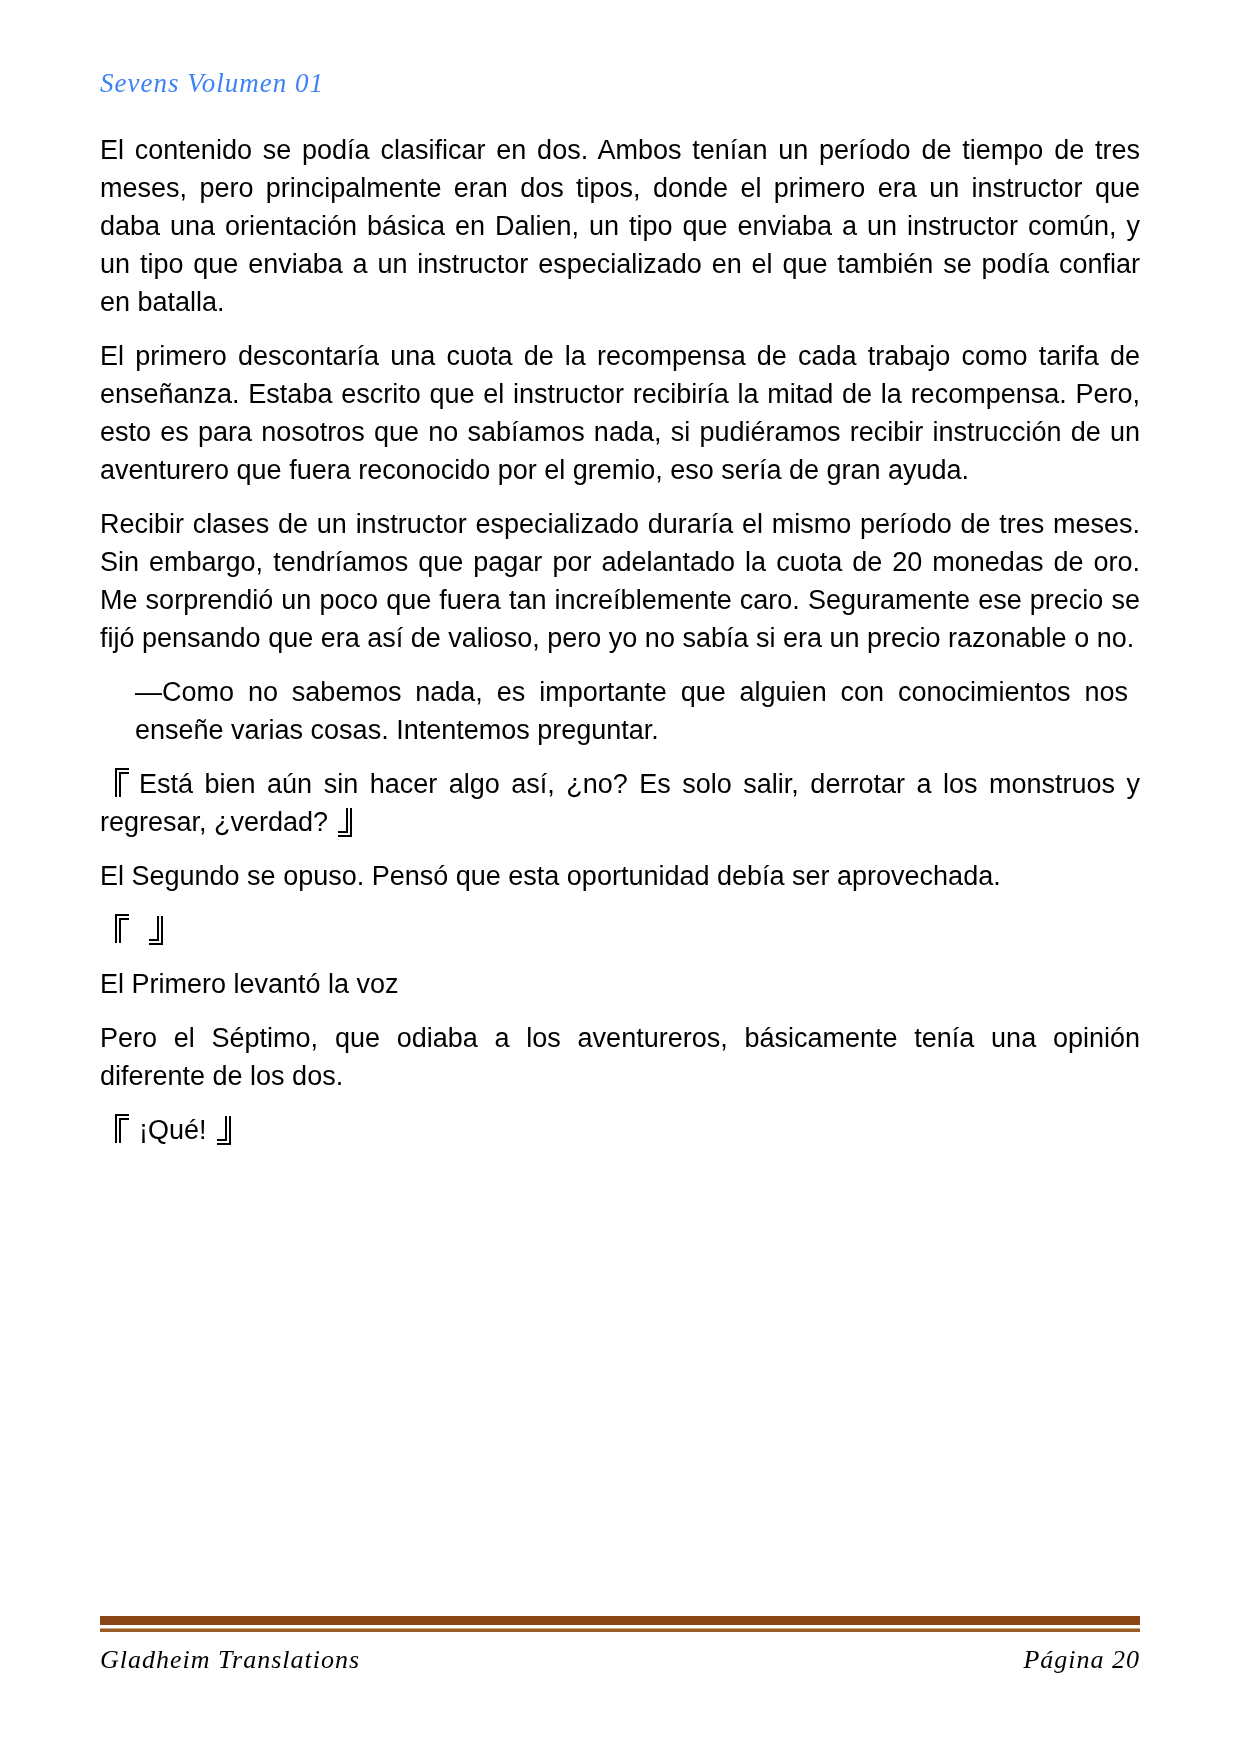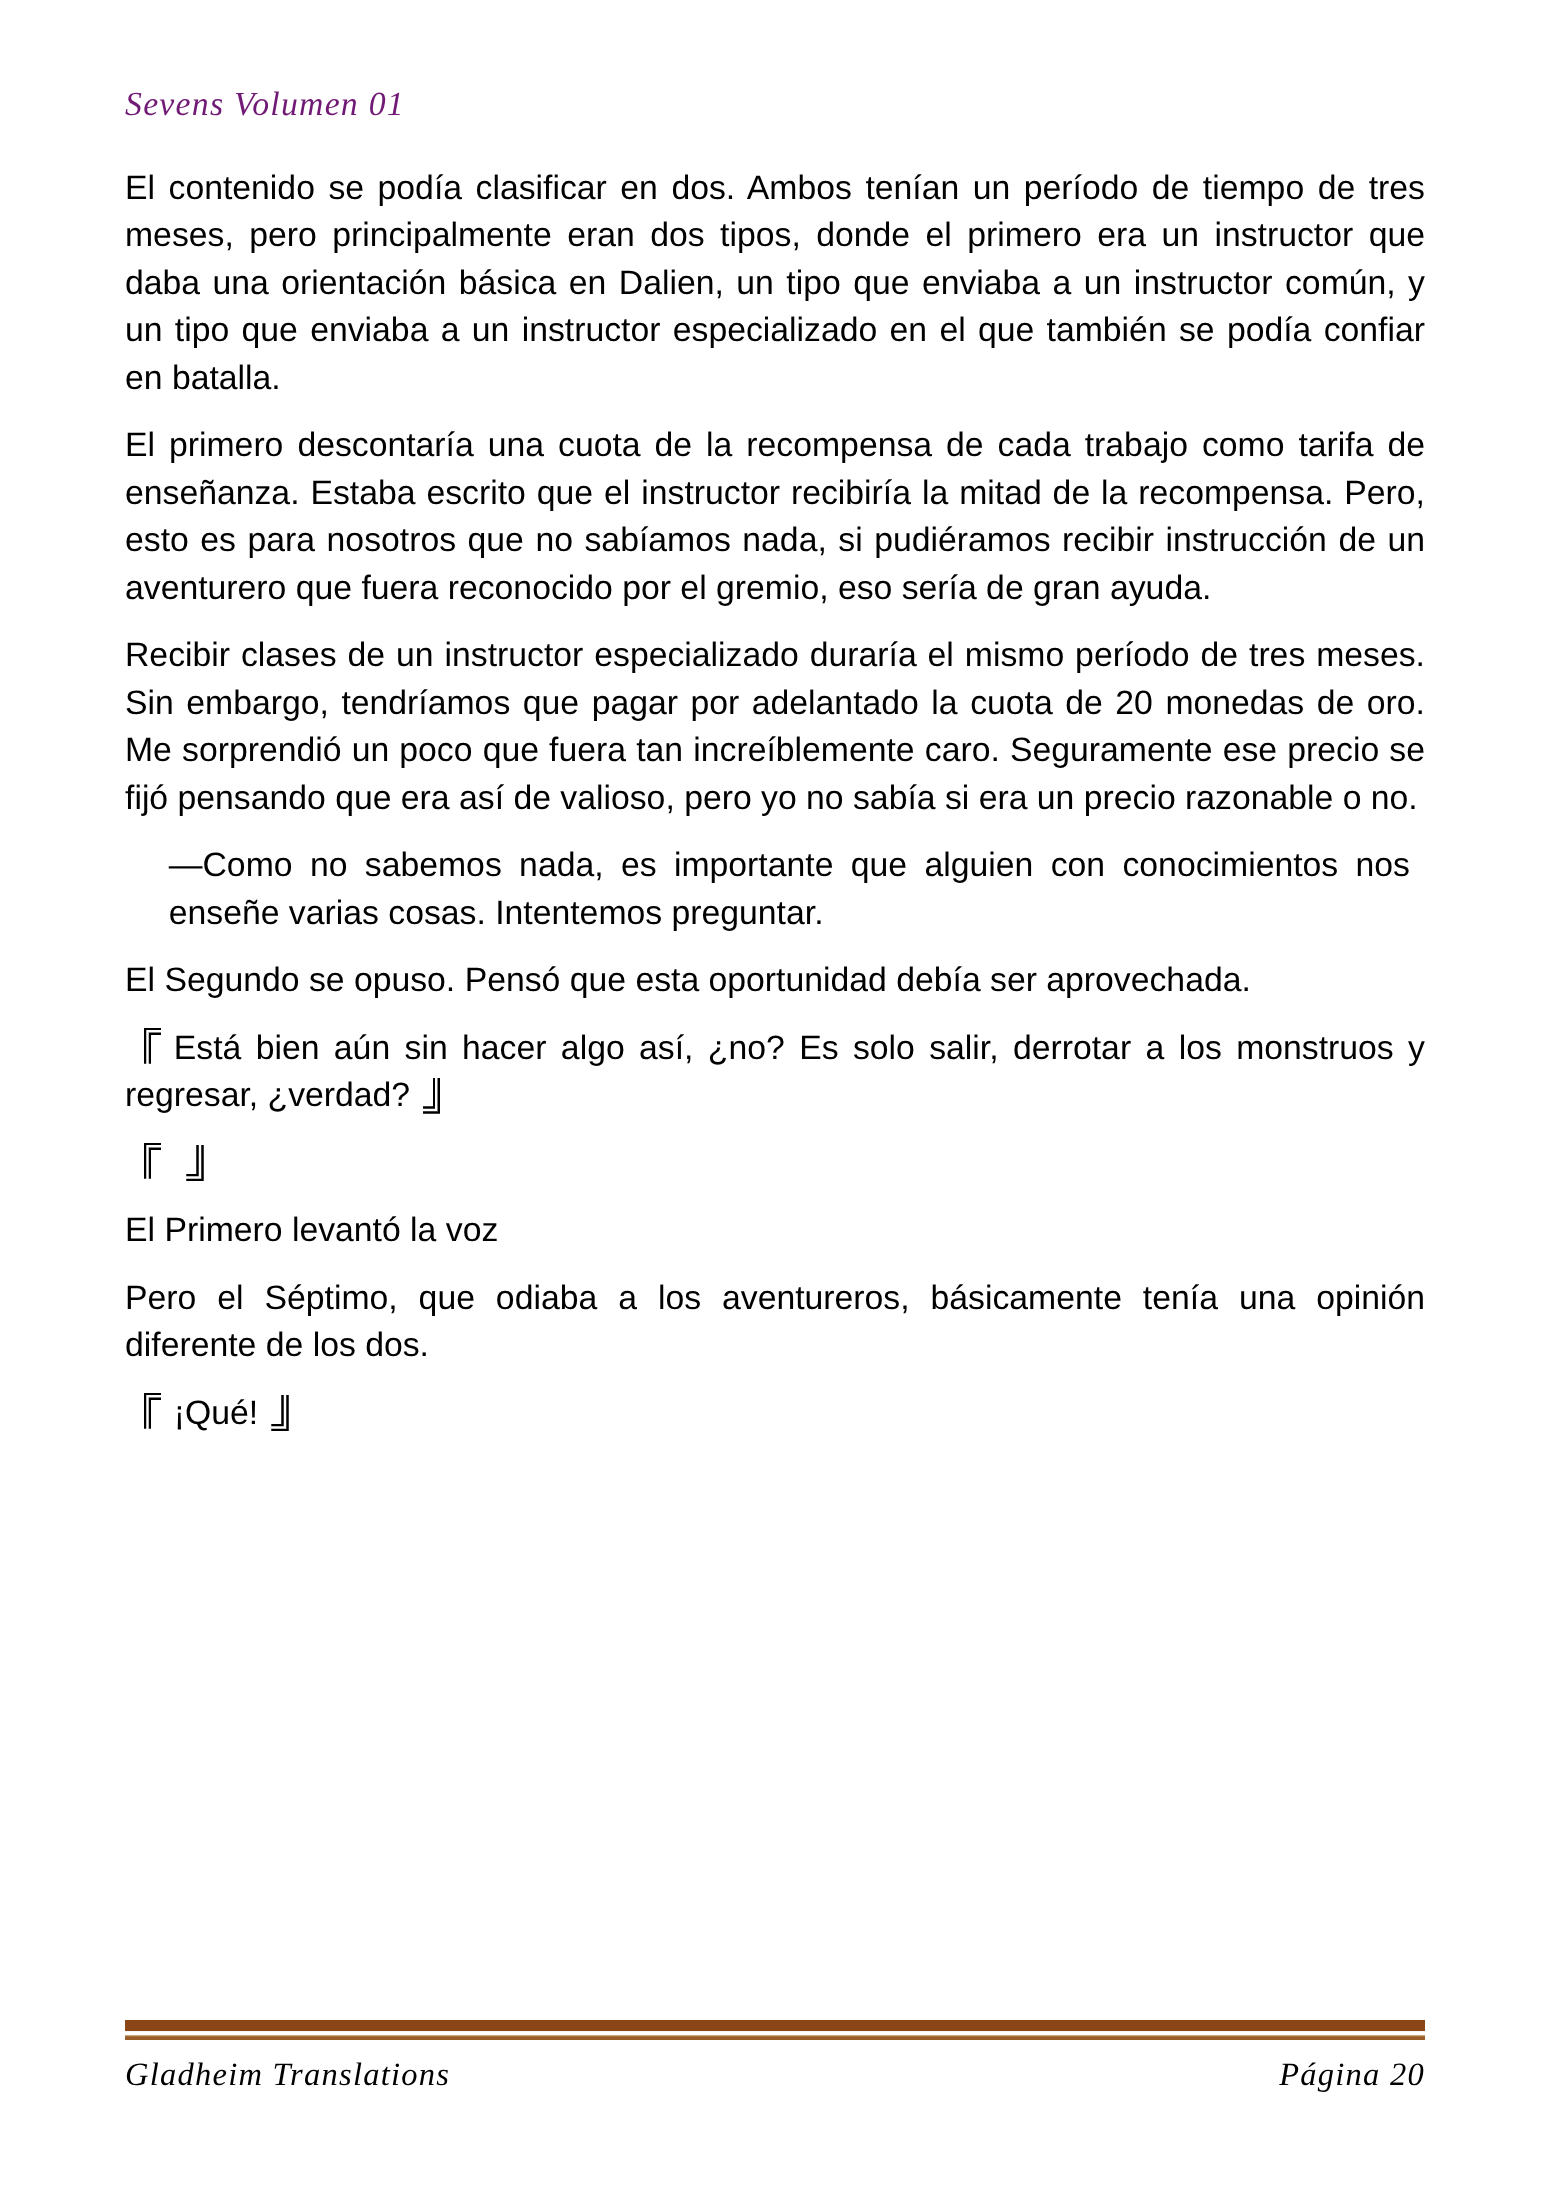--- a/index.html
+++ b/index.html
@@ -22,21 +22,21 @@
     position: absolute;
     left: 100px;
     top: 68px;
     width: 1040px;
   }
   .header-title {
     font-family: "Liberation Serif", "DejaVu Serif", serif;
     font-style: italic;
     font-size: 27px;
     letter-spacing: 1px;
-    color: #701a75;
+    color: #3b82f6;
   }
   
   .content {
     position: absolute;
     left: 100px;
     top: 131px;
     width: 1040px;
     font-size: 27px;
     line-height: 38px;
     text-align: justify;
@@ -91,22 +91,22 @@
 
   <div class="header">
     <span class="header-title">Sevens Volumen 01</span>
   </div>
 
   <div class="content" id="content">
       <p class="para normal"><span class="ptext">El contenido se podía clasificar en dos. Ambos tenían un período de tiempo de tres meses, pero principalmente eran dos tipos, donde el primero era un instructor que daba una orientación básica en Dalien, un tipo que enviaba a un instructor común, y un tipo que enviaba a un instructor especializado en el que también se podía confiar en batalla.</span></p>
       <p class="para normal"><span class="ptext">El primero descontaría una cuota de la recompensa de cada trabajo como tarifa de enseñanza. Estaba escrito que el instructor recibiría la mitad de la recompensa. Pero, esto es para nosotros que no sabíamos nada, si pudiéramos recibir instrucción de un aventurero que fuera reconocido por el gremio, eso sería de gran ayuda.</span></p>
       <p class="para normal"><span class="ptext">Recibir clases de un instructor especializado duraría el mismo período de tres meses. Sin embargo, tendríamos que pagar por adelantado la cuota de 20 monedas de oro. Me sorprendió un poco que fuera tan increíblemente caro. Seguramente ese precio se fijó pensando que era así de valioso, pero yo no sabía si era un precio razonable o no.</span></p>
       <p class="para dash"><span class="ptext">—Como no sabemos nada, es importante que alguien con conocimientos nos enseñe varias cosas. Intentemos preguntar.</span></p>
+      <p class="para quote"><span class="qo"></span><span class="ptext">Está bien aún sin hacer algo así, ¿no? Es solo salir, derrotar a los monstruos y regresar, ¿verdad?</span><span class="qc"></span></p>
       <p class="para normal"><span class="ptext">El Segundo se opuso. Pensó que esta oportunidad debía ser aprovechada.</span></p>
-      <p class="para quote"><span class="qo"></span><span class="ptext">Está bien aún sin hacer algo así, ¿no? Es solo salir, derrotar a los monstruos y regresar, ¿verdad?</span><span class="qc"></span></p>
       <p class="para quote"><span class="qo"></span><span class="qc"></span></p>
       <p class="para normal"><span class="ptext">El Primero levantó la voz</span></p>
       <p class="para normal"><span class="ptext">Pero el Séptimo, que odiaba a los aventureros, básicamente tenía una opinión diferente de los dos.</span></p>
       <p class="para quote"><span class="qo"></span><span class="ptext">¡Qué!</span><span class="qc"></span></p>
     </div>
 
   <div class="footer">
     <div>
       <div class="rule-thick"></div>
       <div class="rule-gap"></div>

